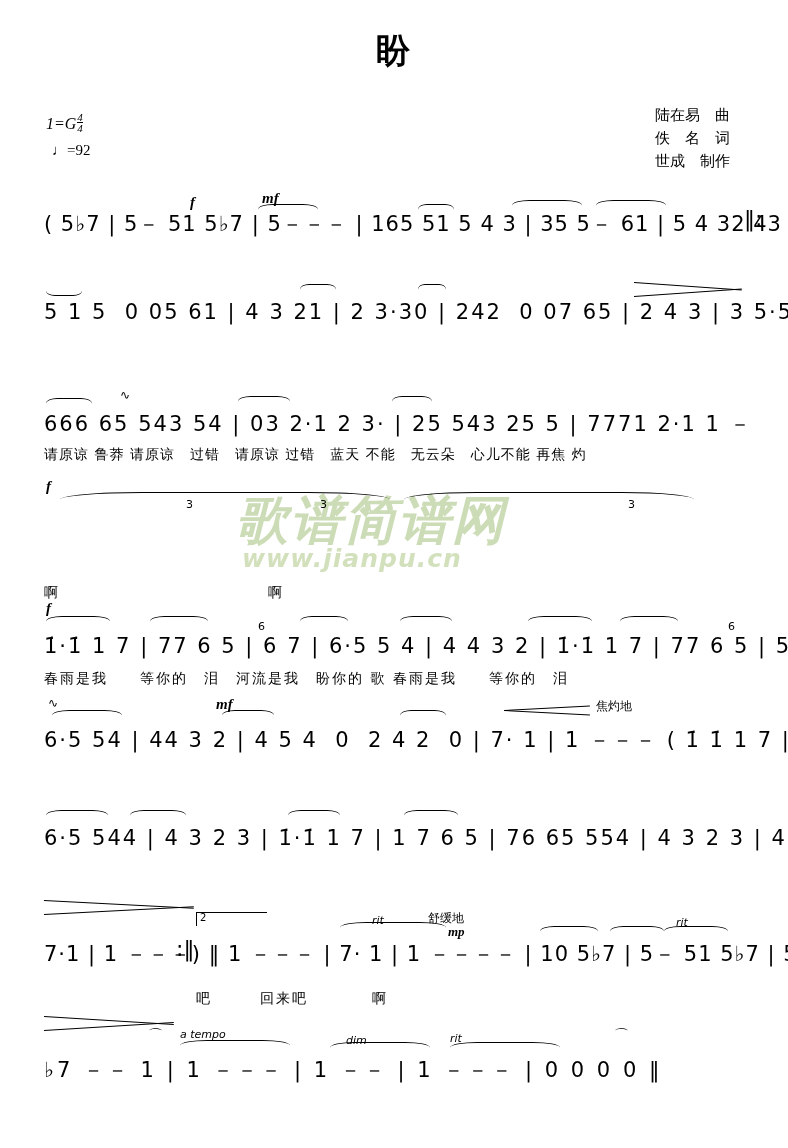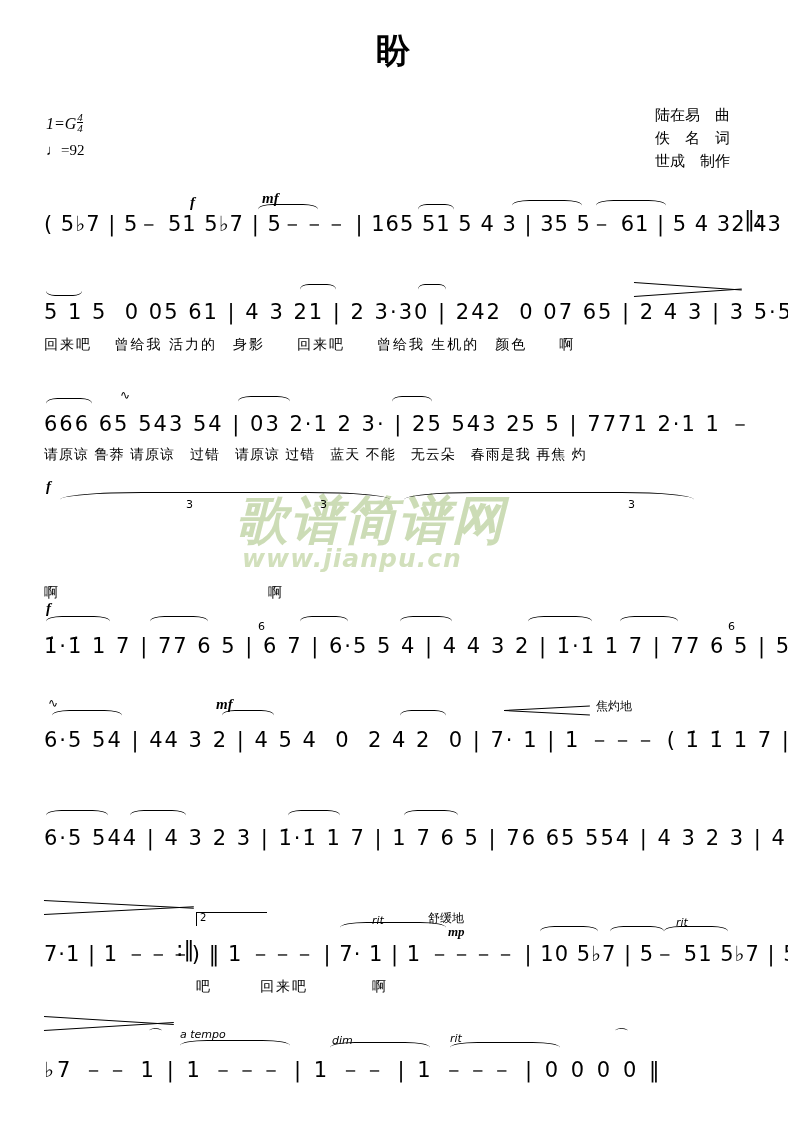--- a/index.html
+++ b/index.html
@@ -15,21 +15,21 @@
     position:absolute;top:28px;left:0;width:788px;text-align:center;
     font-size:34px;font-weight:bold;letter-spacing:2px;
     font-family:"DejaVu Sans", sans-serif;
   }
 
   
   .key-block{position:absolute;left:46px;top:112px;font-size:16px;line-height:22px;font-family:"Liberation Serif",serif;}
   .key-line1{position:relative;font-style:italic;}
   .frac{display:inline-block;vertical-align:-3px;font-size:11px;line-height:10px;text-align:center;margin-left:1px;}
   .frac span{display:block;}
-  .tempo{margin-top:4px;font-size:15px;}
+  .tempo{margin-top:4px;font-size:15px;margin-left:6px;}
 
   .credits{position:absolute;right:58px;top:104px;font-size:15px;line-height:23px;text-align:right;
     font-family:"DejaVu Sans", sans-serif;}
   .credits div{white-space:pre;}
 
   
   .watermark{
     position:absolute;left:236px;top:492px;width:340px;height:130px;
     pointer-events:none;
     font-style:italic;
@@ -116,30 +116,29 @@
   <div class="sys" style="top:278px;height:86px;">
     <div class="arcb" style="left:46px;top:8px;width:36px;"></div>
     <div class="arc" style="left:300px;top:6px;width:36px;"></div>
     <div class="arc" style="left:418px;top:6px;width:28px;"></div>
 
     <div class="hair" style="left:634px;top:4px;width:108px;height:16px;">
       <i style="left:0;top:0;width:108px;transform:rotate(4deg);"></i>
       <i style="left:0;top:14px;width:108px;transform:rotate(-4deg);"></i>
     </div>
     <div class="notes" style="position:absolute;left:44px;top:22px;letter-spacing:2px;">5 1 5  0 05 61 | 4 3 21 | 2 3·30 | 242  0 07 65 | 2 4 3 | 3 5·5·1</div>
-    <div class="lyrics" style="position:absolute;left:44px;top:58px;letter-spacing:2px;">回来吧　 曾给我 活力的　身影　　回来吧　　曾给我 生机的　颜色　　啊</div>
   </div>
 
   <div class="sys" style="top:388px;height:86px;">
     <div class="cn-mark" style="left:120px;top:0px;">∿</div>
     <div class="arc" style="left:46px;top:10px;width:46px;"></div>
     <div class="arc" style="left:238px;top:8px;width:52px;"></div>
     <div class="arc" style="left:392px;top:8px;width:40px;"></div>
     <div class="notes" style="position:absolute;left:44px;top:22px;letter-spacing:2px;">666 65 543 54 | 03 2·1 2 3· | 25 543 25 5 | 7771 2·1 1 －</div>
-    <div class="lyrics" style="position:absolute;left:44px;top:58px;letter-spacing:1px;">请原谅 鲁莽 请原谅　过错　请原谅 过错　蓝天 不能　无云朵　春雨是我 再焦 灼</div>
+    <div class="lyrics" style="position:absolute;left:44px;top:58px;letter-spacing:1px;">请原谅 鲁莽 请原谅　过错　请原谅 过错　蓝天 不能　无云朵　心儿不能 再焦 灼</div>
   </div>
 
   <div class="sys" style="top:478px;height:92px;">
     <div class="dyn" style="left:46px;top:0px;">f</div>
     <div class="arc" style="left:60px;top:14px;width:330px;height:14px;"></div>
     <div class="arc" style="left:404px;top:14px;width:290px;height:14px;"></div>
     <div class="tiny" style="left:186px;top:20px;">3</div>
     <div class="tiny" style="left:320px;top:20px;">3</div>
     <div class="tiny" style="left:628px;top:20px;">3</div>
     <div class="lyrics" style="position:absolute;left:44px;top:74px;letter-spacing:2px;margin-top:32px;">啊　　　　　　　　　　　　　啊</div>
@@ -149,20 +148,21 @@
     <div class="dyn" style="left:46px;top:2px;">f</div>
     <div class="arc" style="left:46px;top:18px;width:64px;"></div>
     <div class="arc" style="left:150px;top:18px;width:58px;"></div>
     <div class="arc" style="left:300px;top:18px;width:48px;"></div>
     <div class="arc" style="left:400px;top:18px;width:52px;"></div>
     <div class="arc" style="left:528px;top:18px;width:64px;"></div>
     <div class="arc" style="left:620px;top:18px;width:58px;"></div>
     <div class="tiny" style="left:258px;top:22px;">6</div>
     <div class="tiny" style="left:728px;top:22px;">6</div>
     <div class="notes" style="position:absolute;left:44px;top:36px;letter-spacing:2px;">1̇·1̇ 1 7 | 77 6 5 | 6 7 | 6·5 5 4 | 4 4 3 2 | 1̇·1̇ 1 7 | 77 6 5 | 5 7 6</div>
+    <div class="lyrics" style="position:absolute;left:44px;top:72px;letter-spacing:2px;">春雨是我　　等你的　泪　河流是我　盼你的 歌 春雨是我　　等你的　泪</div>
   </div>
 
   <div class="sys" style="top:690px;height:92px;">
     <div class="cn-mark" style="left:48px;top:6px;">∿</div>
     <div class="dyn" style="left:216px;top:6px;">mf</div>
     <div class="arc" style="left:52px;top:20px;width:70px;"></div>
     <div class="arc" style="left:222px;top:20px;width:52px;"></div>
     <div class="arc" style="left:400px;top:20px;width:46px;"></div>
     <div class="cn-mark" style="left:596px;top:8px;">焦灼地</div>
     <div class="hair" style="left:504px;top:14px;width:86px;height:14px;">
@@ -191,32 +191,32 @@
     <div class="tiny" style="left:372px;top:14px;font-style:italic;">rit</div>
     <div class="cn-mark" style="left:428px;top:10px;">舒缓地</div>
     <div class="dyn" style="left:448px;top:24px;font-size:13px;">mp</div>
     <div class="tiny" style="left:676px;top:16px;font-style:italic;">rit</div>
     <div class="arc" style="left:340px;top:22px;width:106px;"></div>
     <div class="arc" style="left:540px;top:26px;width:58px;"></div>
     <div class="arc" style="left:610px;top:26px;width:54px;"></div>
     <div class="arc" style="left:664px;top:26px;width:64px;"></div>
     <div class="rep" style="left:176px;top:36px;">:‖</div>
     <div class="notes" style="position:absolute;left:44px;top:40px;letter-spacing:1px;">7·1 | 1 －－－) ‖ 1 －－－ | 7· 1 | 1 －－－－ | 10 5♭7 | 5－ 51 5♭7 | 5－ | 5－ 50</div>
-    <div class="lyrics" style="position:absolute;left:196px;top:78px;letter-spacing:2px;font-family:Liberation Mono, monospace;">吧　　　回来吧　　　　啊</div>
+    <div class="lyrics" style="position:absolute;left:196px;top:90px;letter-spacing:2px;font-family:Liberation Mono, monospace;">吧　　　回来吧　　　　啊</div>
   </div>
 
   <div class="sys" style="top:1016px;height:80px;">
     <div class="hair" style="left:44px;top:0px;width:130px;height:16px;">
       <i style="left:0;top:0;width:130px;transform:rotate(3.5deg);"></i>
       <i style="left:0;top:14px;width:130px;transform:rotate(-3.5deg);"></i>
     </div>
     <div class="tiny" style="left:148px;top:10px;font-size:15px;">⌒</div>
     <div class="tiny" style="left:614px;top:10px;font-size:15px;">⌒</div>
     <div class="tiny" style="left:180px;top:12px;font-style:italic;">a tempo</div>
-    <div class="tiny" style="left:332px;top:18px;font-style:italic;">dim</div>
+    <div class="tiny" style="left:346px;top:18px;font-style:italic;">dim</div>
     <div class="tiny" style="left:450px;top:16px;font-style:italic;">rit</div>
     <div class="arc" style="left:180px;top:24px;width:110px;"></div>
     <div class="arc" style="left:330px;top:26px;width:100px;"></div>
     <div class="arc" style="left:450px;top:26px;width:110px;"></div>
     <div class="notes" style="position:absolute;left:44px;top:40px;letter-spacing:3px;">♭7 －－ 1 | 1 －－－ | 1 －－ | 1 －－－ | 0 0 0 0 ‖</div>
   </div>
 
 </div>
 
 </body></html>

